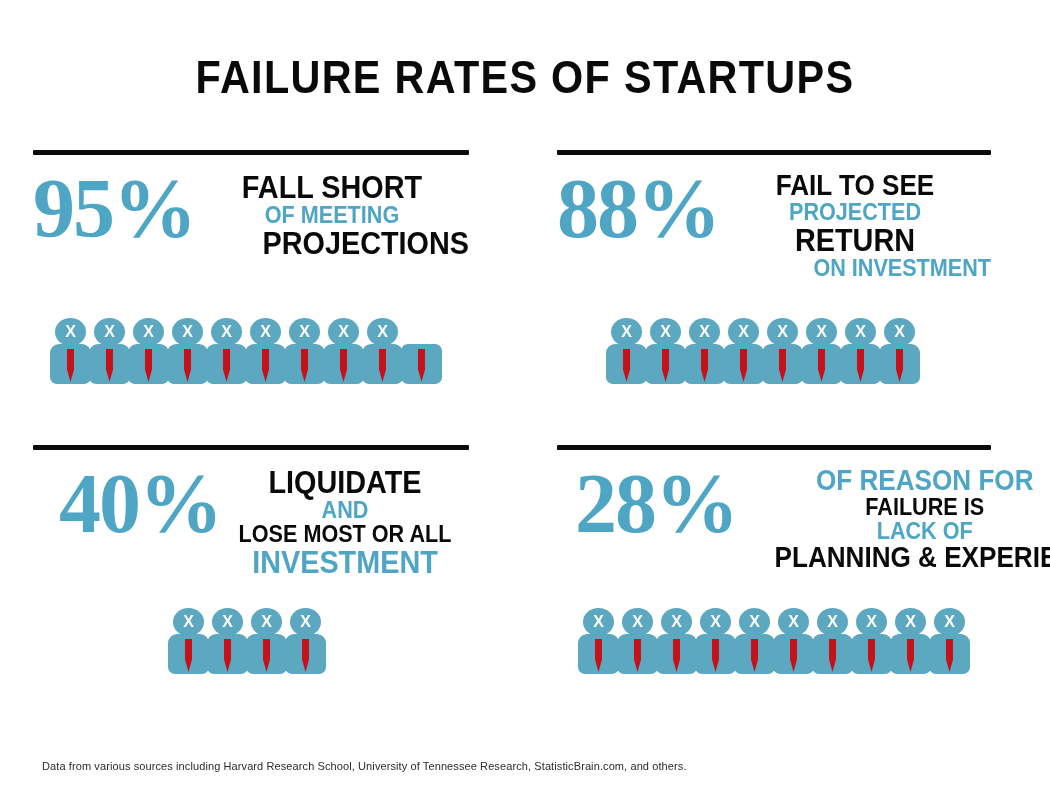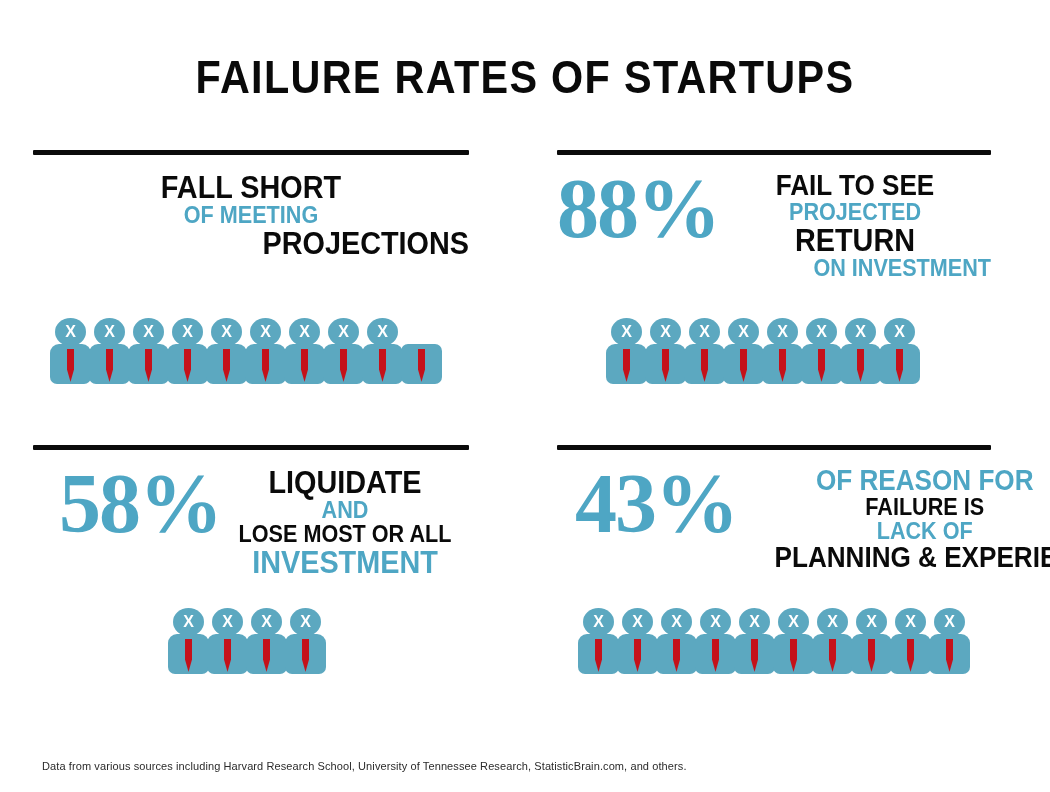--- a/index.html
+++ b/index.html
@@ -169,20 +169,21 @@
   }
 </style>
 </head>
 <body>
 
 <div id="page-title">FAILURE RATES OF STARTUPS</div>
 
 <div class="quadrant" id="quadrant-0">
   <div class="rule"></div>
   <div class="stat-row">
+    <div class="pct">95%</div>
     <div class="text-block">
       <span class="ln dark s-xl a-c">FALL SHORT</span>
       <span class="ln blue s-md a-c">OF MEETING</span>
       <span class="ln dark s-xl a-r">PROJECTIONS</span>
     </div>
   </div>
 </div>
 
 <div class="quadrant" id="quadrant-1">
   <div class="rule"></div>
@@ -193,34 +194,34 @@
       <span class="ln blue s-md a-c">PROJECTED</span>
       <span class="ln dark s-xl a-c">RETURN</span>
       <span class="ln blue s-md a-r">ON INVESTMENT</span>
     </div>
   </div>
 </div>
 
 <div class="quadrant" id="quadrant-2">
   <div class="rule"></div>
   <div class="stat-row">
-    <div class="pct" style="margin-left:26px">58%</div>
+    <div class="pct" style="margin-left:26px">40%</div>
     <div class="text-block">
       <span class="ln dark s-xl a-c">LIQUIDATE</span>
       <span class="ln blue s-md a-c">AND</span>
       <span class="ln dark s-md a-c">LOSE MOST OR ALL</span>
       <span class="ln blue s-xl a-c">INVESTMENT</span>
     </div>
   </div>
 </div>
 
 <div class="quadrant" id="quadrant-3">
   <div class="rule"></div>
   <div class="stat-row">
-    <div class="pct" style="margin-left:18px">43%</div>
+    <div class="pct" style="margin-left:18px">28%</div>
     <div class="text-block">
       <span class="ln blue s-lg a-c">OF REASON FOR</span>
       <span class="ln dark s-md a-c">FAILURE IS</span>
       <span class="ln blue s-md a-c">LACK OF</span>
       <span class="ln dark s-lg a-r">PLANNING &amp; EXPERIENCE</span>
     </div>
   </div>
 </div>
 
 <div class="figures" id="figures-0">

